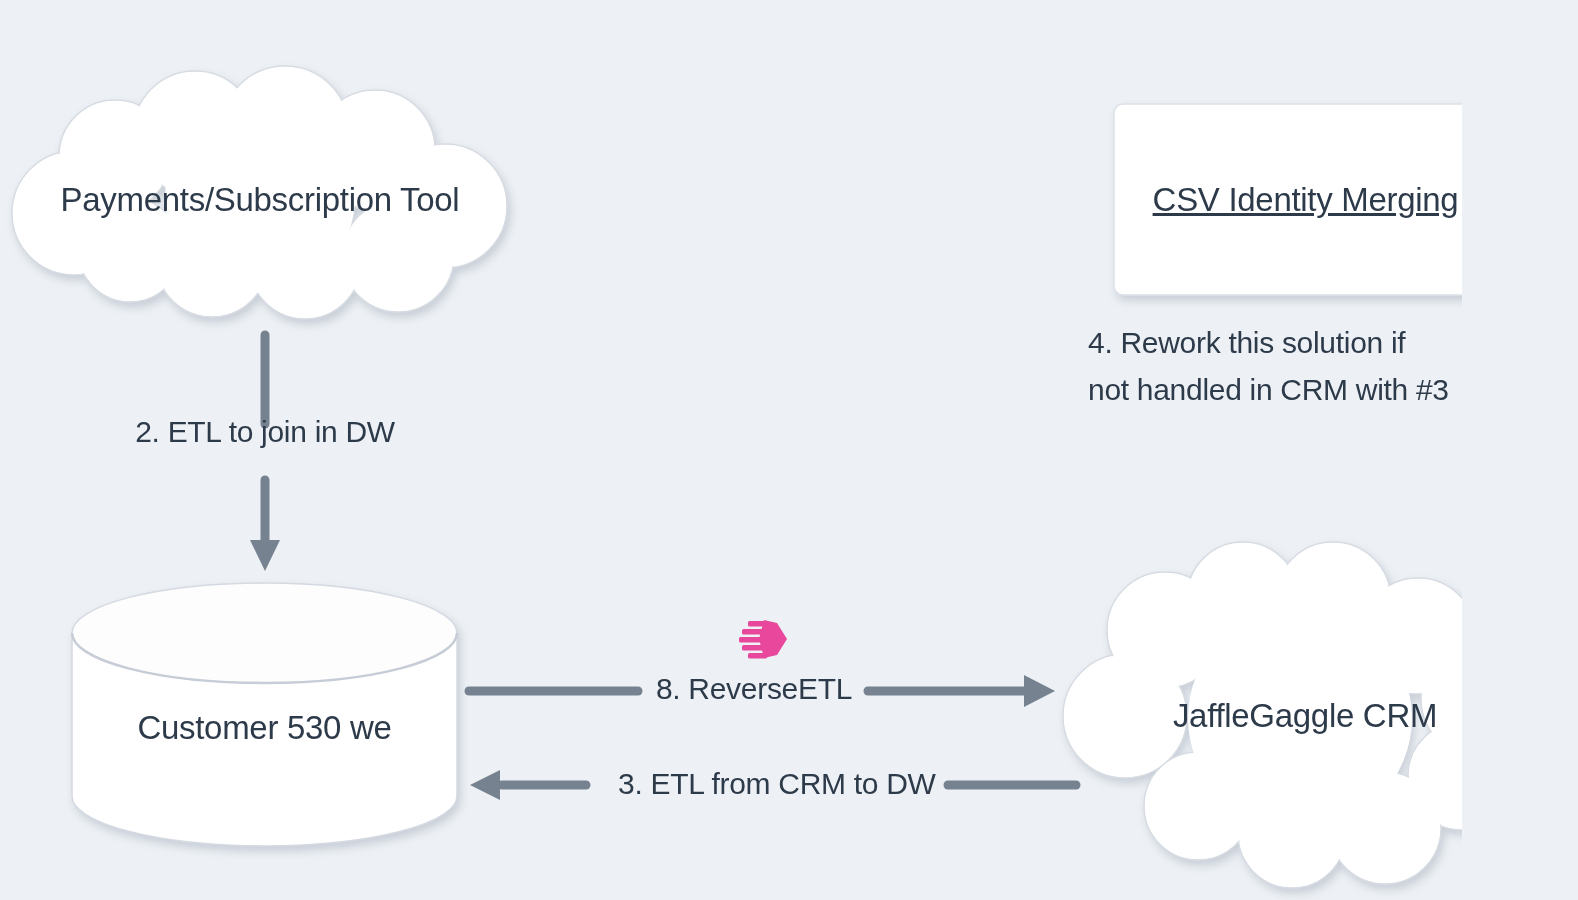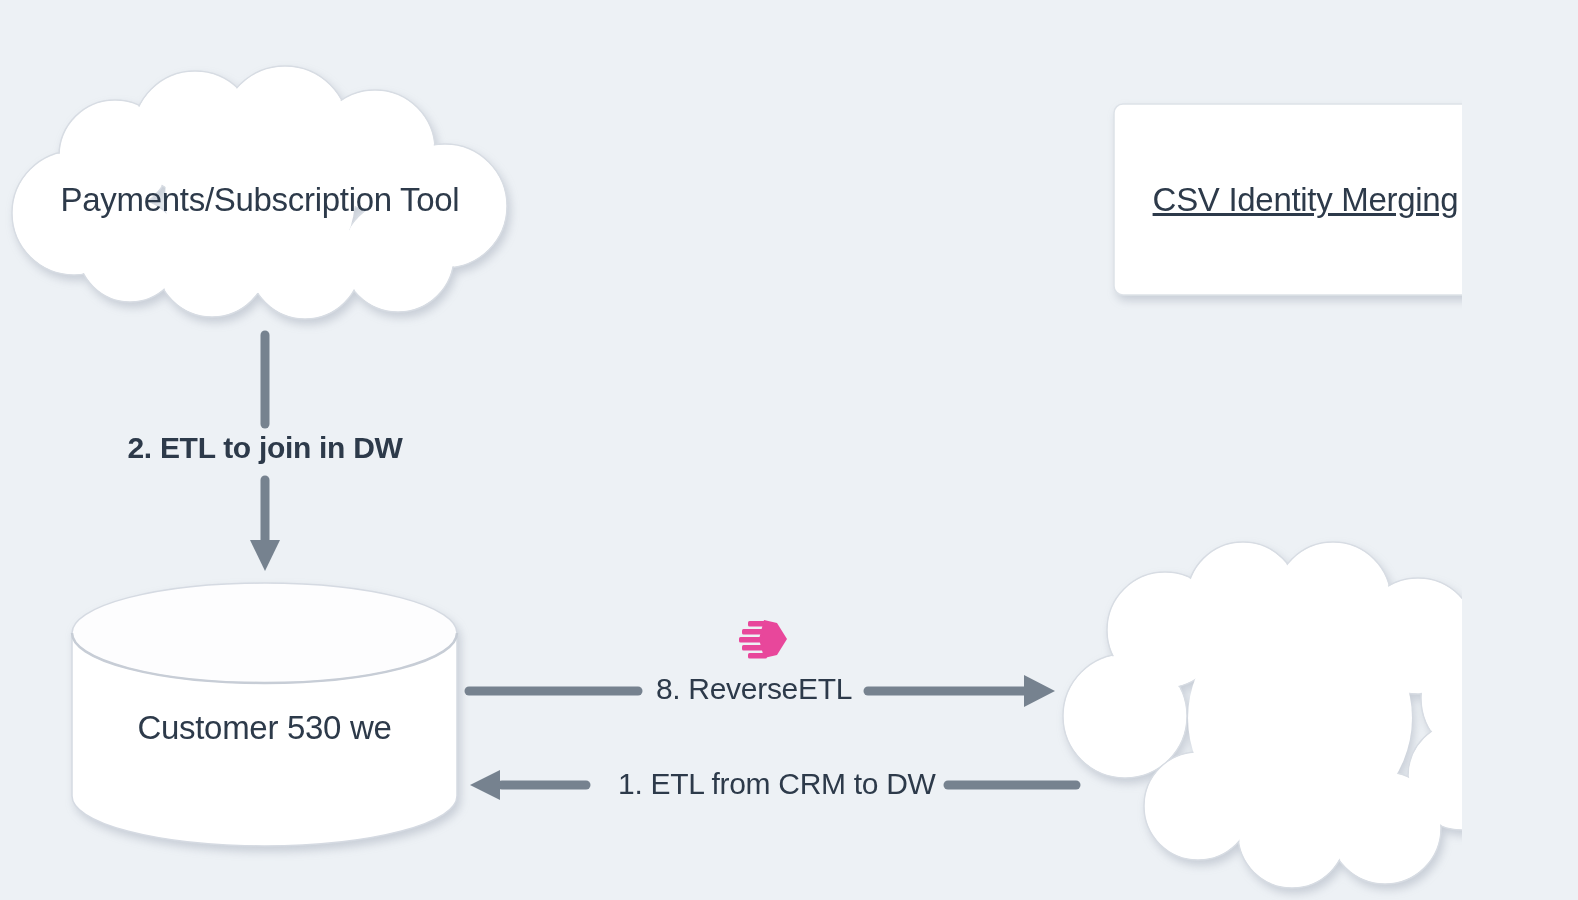--- a/index.html
+++ b/index.html
@@ -150,21 +150,26 @@
   </svg>
 
   <div class="label node-label" style="left:10px; top:150px; width:500px;">Payments/Subscription Tool</div>
 
   <div class="label node-label" style="left:1114px; top:150px; width:383px;text-decoration:underline;">CSV Identity Merging</div>
 
   <div class="label node-label" style="left:74px; top:676px; width:381px; line-height:48px;">
     <div>Customer 530 we</div>
   </div>
 
+  <div class="label node-label" style="left:1064px; top:666px; width:482px;">JaffleGaggle CRM</div>
 
-  <div class="label edge-label" style="left:15px; top:401px; width:500px;font-weight:bold;">2. ETL to join in DW</div>
+  <div class="label edge-label" style="left:15px; top:385px; width:500px;">2. ETL to join in DW</div>
 
   <div class="label edge-label" style="left:604px; top:642px; width:300px;">8. ReverseETL</div>
 
-  <div class="label edge-label" style="left:618px; top:737px; width:300px;">1. ETL from CRM to DW</div>
+  <div class="label edge-label" style="left:618px; top:737px; width:300px;">3. ETL from CRM to DW</div>
 
+  <div class="note" style="left:1088px; top:291px;">
+    <div>4. Rework this solution if</div>
+    <div>not handled in CRM with #3</div>
+  </div>
 
 </div>
 
 </body></html>

